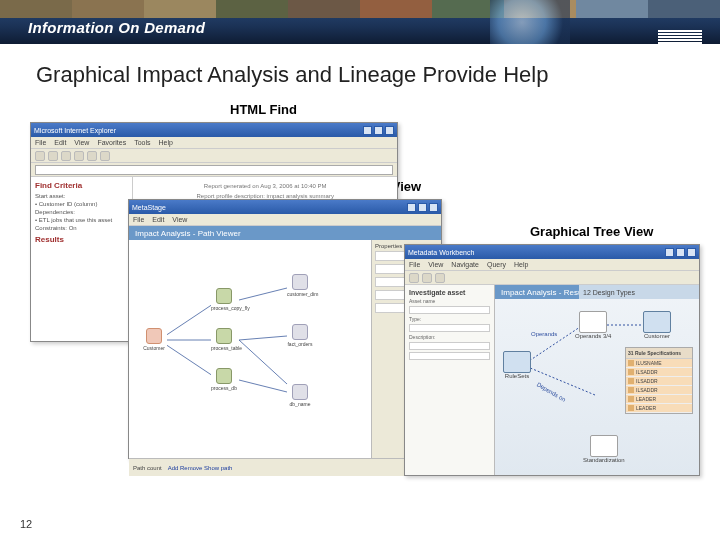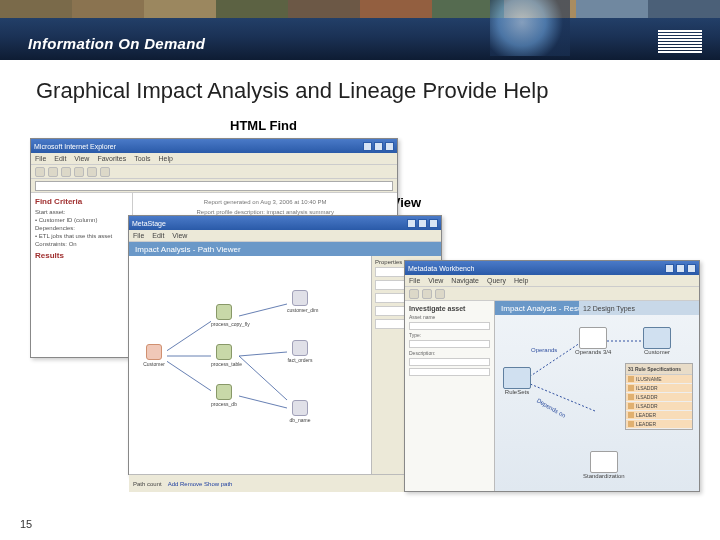--- a/index.html
+++ b/index.html
@@ -1,19 +1,19 @@
 <!DOCTYPE html>
 <html><head>
 <meta charset="utf-8">
 <style>
   * { box-sizing: border-box; margin: 0; padding: 0; }
   body { width: 720px; height: 540px; background: #fff; font-family: Arial, sans-serif; overflow: hidden; position: relative; }
 
   
-  .banner { height: 60px; width: 100%; position: relative; background: linear-gradient(to bottom, #2a4c7a 0%, #1b3256 60%, #0e1c33 100%); overflow: hidden; padding-left: 13px; }
+  .banner { height: 44px; width: 100%; position: relative; background: linear-gradient(to bottom, #2a4c7a 0%, #1b3256 60%, #0e1c33 100%); overflow: hidden; padding-left: 13px; }
   .banner-strip { position: absolute; top: 0; left: 0; height: 18px; width: 100%; display: flex; }
   .banner-strip > div { flex: 1; }
   .strip-a { background: #7a6a4a; }
   .strip-b { background: #8a7350; }
   .strip-c { background: #9b875f; }
   .strip-d { background: #5c6243; }
   .strip-e { background: #6c5846; }
   .strip-f { background: #935f40; }
   .strip-g { background: #556b50; }
   .strip-h { background: #a98c60; }
@@ -118,20 +118,21 @@
       <div class="bar"></div>
   </div>
 </div>
 
 <div class="slide-title">Graphical Impact Analysis and Lineage Provide Help</div>
 
 <div class="content">
 
   <div class="section-label" style="left:230px; top:8px;">HTML Find</div>
   <div class="section-label" style="left:360px; top:85px;">Path View</div>
+  <div class="section-label" style="left:530px; top:130px;">Graphical Tree View</div>
 
   <div class="win" style="left:30px; top:28px; width:368px; height:220px;">
     <div class="win-titlebar">
       <span>Microsoft Internet Explorer</span>
       <span class="ctrls">
           <span class="ctrl"></span>
           <span class="ctrl"></span>
           <span class="ctrl"></span>
         </span>
     </div>
@@ -324,13 +325,13 @@
               <span class="sw"></span>
               <span>LEADER</span>
             </div>
         </div>
       </div>
     </div>
   </div>
 
 </div>
 
-<div class="pagenum">15</div>
+<div class="pagenum">12</div>
 
 </body></html>

